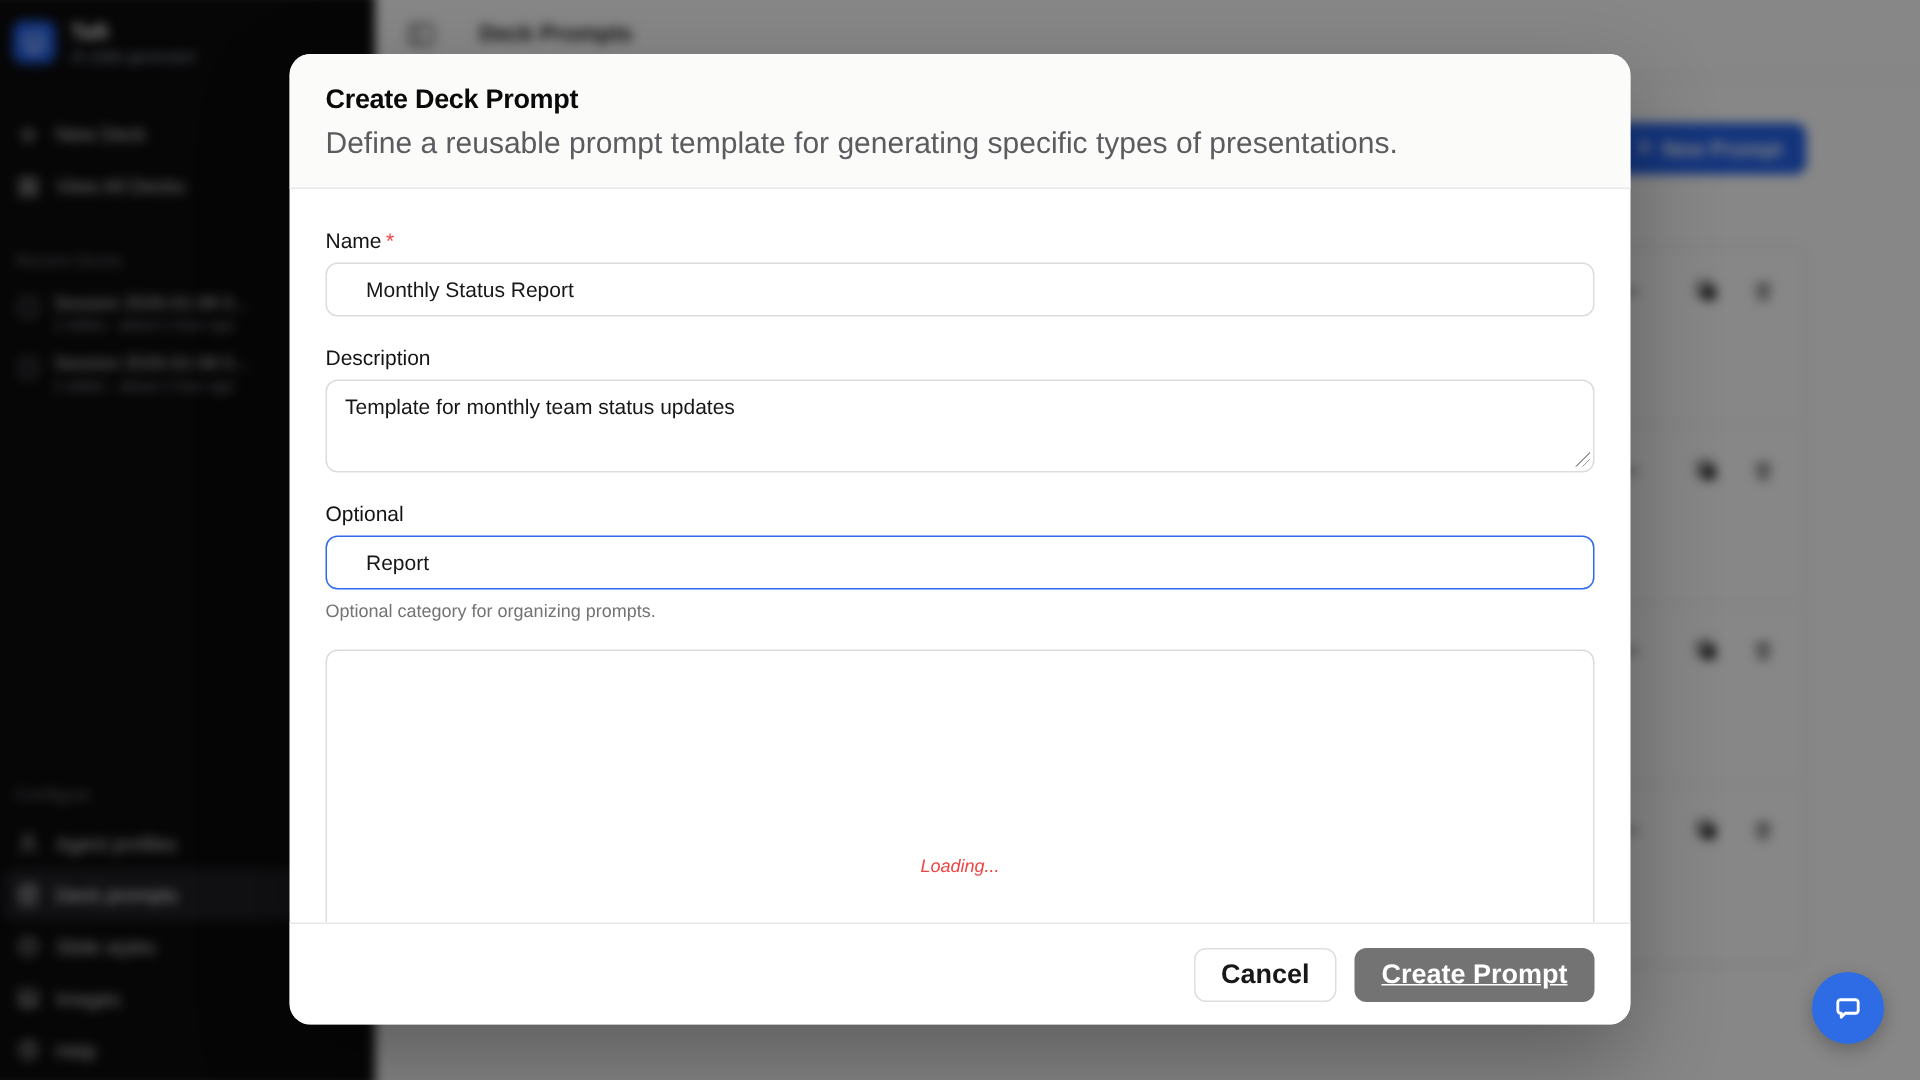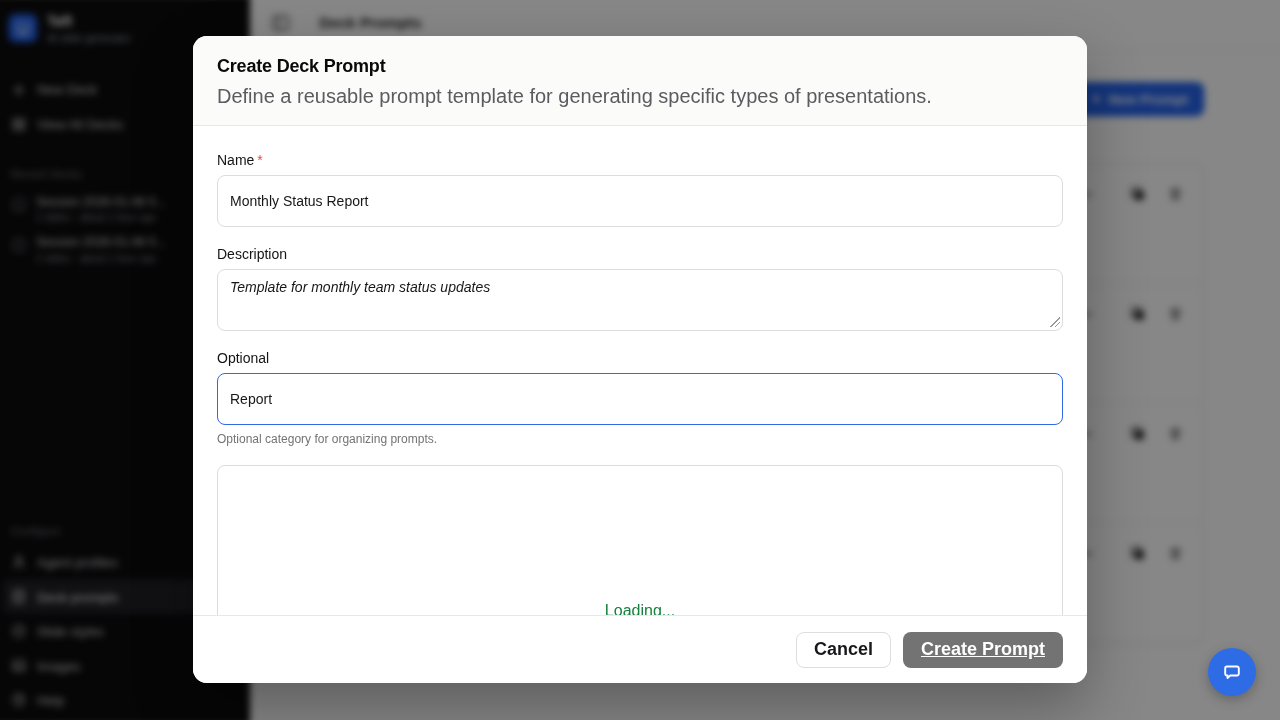--- a/index.html
+++ b/index.html
@@ -66,42 +66,42 @@
     box-shadow:0 25px 60px rgba(0,0,0,.30);
     justify-content:space-between;
   }
   .modal-header { background:#fbfbfa; border-bottom:1px solid #e8e8e8; padding:20px 24px 17px; }
   .modal-title { font-size:18px; font-weight:700; color:#0a0a0a; letter-spacing:-.2px; }
   .modal-subtitle { font-size:20px; color:#5c5c60; margin-top:8px; }
   .modal-body { flex:1; overflow:hidden; padding:26px 24px 0; }
   .field-label { display:block; font-size:14px; font-weight:500; color:#141414; margin-bottom:7px; }
   .req { color:#ef4444; margin-left:3px; font-weight:500; }
   .txt-input {
-    width:100%; height:52px; border:1px solid #dcdce0; border-radius:8px; padding:0 12px;
+    width:100%; height:36px; border:1px solid #dcdce0; border-radius:8px; padding:0 26px;
     font-size:14px; color:#171717; font-family:inherit; outline:none; background:#fff;
   }
   .txt-input.focused { border:1.8px solid #2f6ae8; }
   .txt-area {
     width:100%; height:62px; border:1px solid #dcdce0; border-radius:8px; padding:9px 12px;
-    font-size:14px; color:#171717; font-family:inherit; outline:none; resize:none; display:block; background:#fff;font-style:italic;
+    font-size:14px; color:#171717; font-family:inherit; outline:none; resize:none; display:block; background:#fff;
   }
   .area-wrap { position:relative; }
   .resize-grip {
     position:absolute; right:3px; bottom:4px; width:10px; height:10px; pointer-events:none;
     background:
       linear-gradient(135deg, transparent 0 50%, #9a9a9a 50% 56%, transparent 56% 72%, #9a9a9a 72% 78%, transparent 78%);
   }
   .helper { font-size:12px; color:#737373; margin-top:7px; }
   .group { margin-top:19px; }
   .group.first { margin-top:0; }
   .prompt-box {
     border:1px solid #dcdce0; border-radius:8px; height:320px;
     display:flex; justify-content:center; align-items:flex-start; padding-top:136px;
   }
-  .loading-text { font-size:16px; color:#15803d; }
+  .loading-text { font-size:12px; color:#ef4444;font-style:italic; }
   .modal-footer {
     height:68px; border-top:1px solid #e8e8e8; background:#fff;
     display:flex; justify-content:flex-end; align-items:center; gap:12px; padding:0 24px; flex:0 0 auto;
   }
   .btn {
     height:36px; border-radius:8px; font-size:18px; font-weight:600; font-family:inherit; cursor:pointer;
     display:flex; align-items:center; justify-content:center;
   }
   .btn-cancel { background:#fff; color:#18181b; border:1px solid #dededf; padding:0 17px; }
   .btn-primary { background:#737373; color:#fff; border:none; padding:0 18px;text-decoration:underline; }

